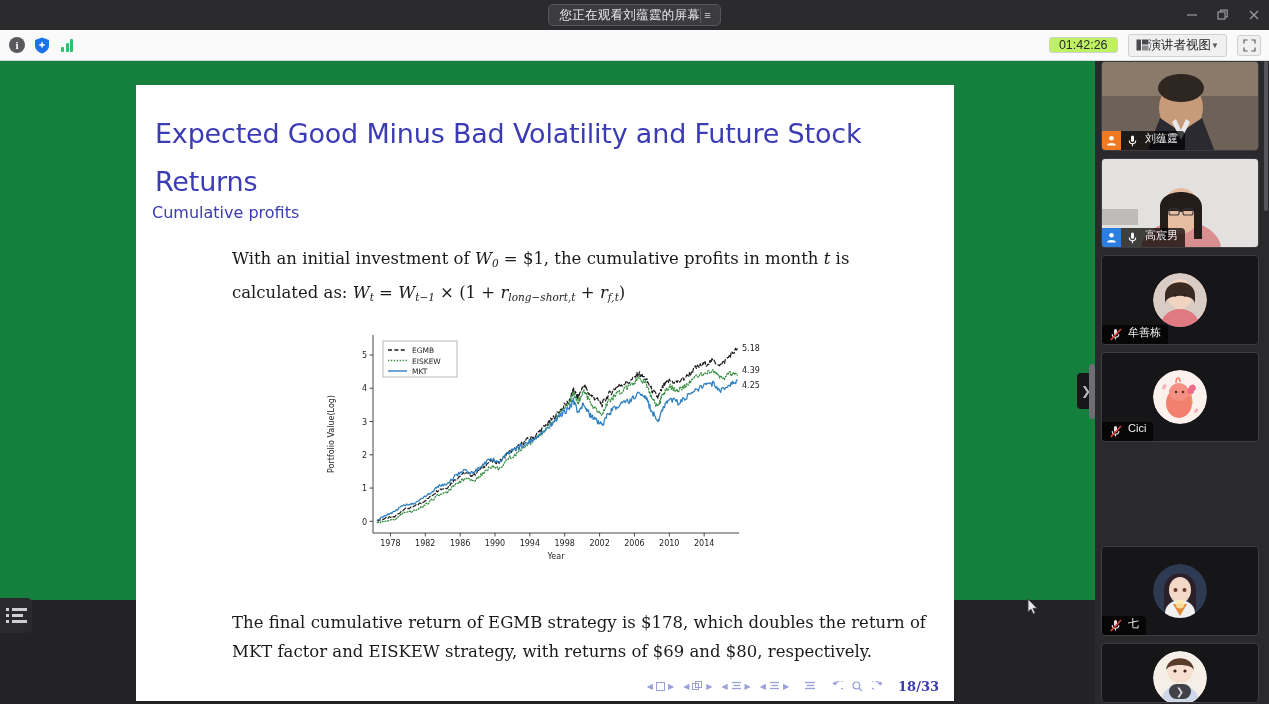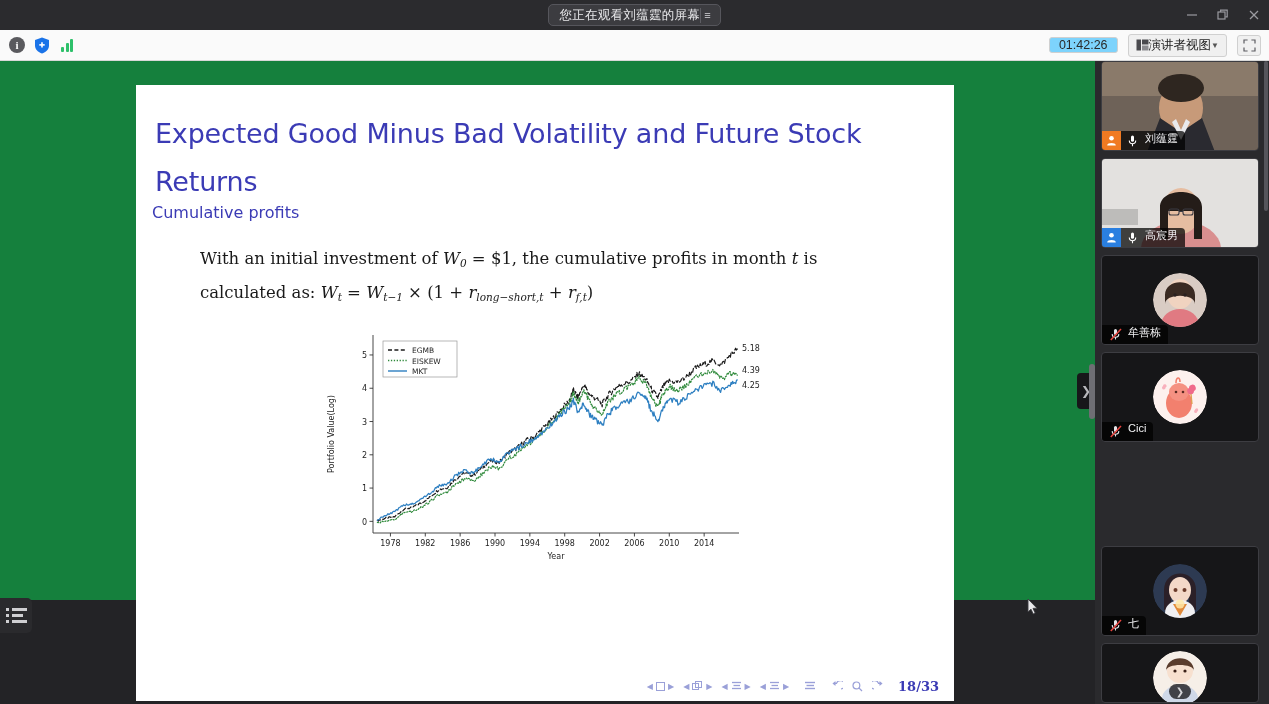--- a/index.html
+++ b/index.html
@@ -41,21 +41,21 @@
   .tb-right { margin-left: auto; display: flex; align-items: center; gap: 10px; }
   .ico-btn { width: 18px; height: 18px; display: flex; align-items: center; justify-content: center; }
   .circ-info {
     width: 16px; height: 16px; border-radius: 50%; background: #5a5a5e;
     color: #fff; font-size: 11px; font-weight: bold; display: flex;
     align-items: center; justify-content: center; font-family: "Liberation Serif", serif;
   }
   .bars { display: flex; align-items: flex-end; gap: 1.5px; height: 13px; }
   .bars i { display: block; width: 3px; background: #2ec06a; border-radius: 1px; }
   .timer {
-    background: #7dd3fc; border: 1px solid #d0d0d0; border-radius: 3px;
+    background: #bef264; border: 1px solid #d0d0d0; border-radius: 3px;
     padding: 0 9px; font-size: 12.5px; color: #2a2a2a;
     font-family: "Liberation Sans", sans-serif;
   }
   .viewbtn {
     background: #f0f0f0; border: 1px solid #d0d0d0; border-radius: 3px;
     padding: 2px 7px; font-size: 12.5px; color: #222; display: flex;
     align-items: center; 
   }
   .viewbtn .caret { font-size: 8px; color: #555; }
   .fs-btn {
@@ -88,20 +88,21 @@
     color: #3b3bb5; font-size: 27px; line-height: 48px; font-weight: 400;
     font-family: "DejaVu Sans", sans-serif; letter-spacing: -0.2px;
   }
   .slide-sub {
     position: absolute; left: 16px; top: 118px;
     color: #3b3bb5; font-size: 16px; font-family: "DejaVu Sans", sans-serif;
   }
   .body-text {
     position: absolute; color: #1a1a1a; font-size: 16.5px; line-height: 29px;
     font-family: "DejaVu Serif", serif;
+    margin-left: 32px;
   }
   .b1 { left: 64px; top: 159px; width: 700px; }
   .b2 { left: 64px; top: 523px; width: 705px; }
   .mathit { font-style: italic; font-family: "DejaVu Serif", serif; }
   .sub { font-size: 10.5px; vertical-align: -3px; font-style: italic; }
 
   
   .chart-wrap { position: absolute; left: 185px; top: 240px; width: 445px; height: 250px; }
   .chart-svg { display: block; }
 
@@ -313,20 +314,21 @@
             <rect x="62" y="16" width="74" height="36" fill="#fff" stroke="#999" stroke-width="0.7"></rect>
             <line x1="67" y1="25" x2="86" y2="25" stroke="#1a1a1a" stroke-width="1.4" stroke-dasharray="4,2.4"></line>
             <text x="91" y="28" font-size="7.5" fill="#1d1d1d" font-family="DejaVu Sans, sans-serif">EGMB</text>
             <line x1="67" y1="35.5" x2="86" y2="35.5" stroke="#2f8a3b" stroke-width="1.4" stroke-dasharray="1.3,1.6"></line>
             <text x="91" y="38.5" font-size="7.5" fill="#1d1d1d" font-family="DejaVu Sans, sans-serif">EISKEW</text>
             <line x1="67" y1="46" x2="86" y2="46" stroke="#2d7fc1" stroke-width="1.4"></line>
             <text x="91" y="49" font-size="7.5" fill="#1d1d1d" font-family="DejaVu Sans, sans-serif">MKT</text>
           </svg>
       </div>
 
+      <div class="body-text b2">The final cumulative return of EGMB strategy is $178, which doubles the return of MKT factor and EISKEW strategy, with returns of $69 and $80, respectively.</div>
 
       <div class="beamer-nav">
         <span class="nav-grp">
           <span class="tri">◀</span>
           <svg width="9" height="9" viewBox="0 0 9 9">
               <rect x="0.5" y="0.5" width="8" height="8" fill="none" stroke="#9aa0d8" stroke-width="1"></rect>
             </svg>
           <span class="tri">▶</span>
         </span>
         <span class="nav-grp">

